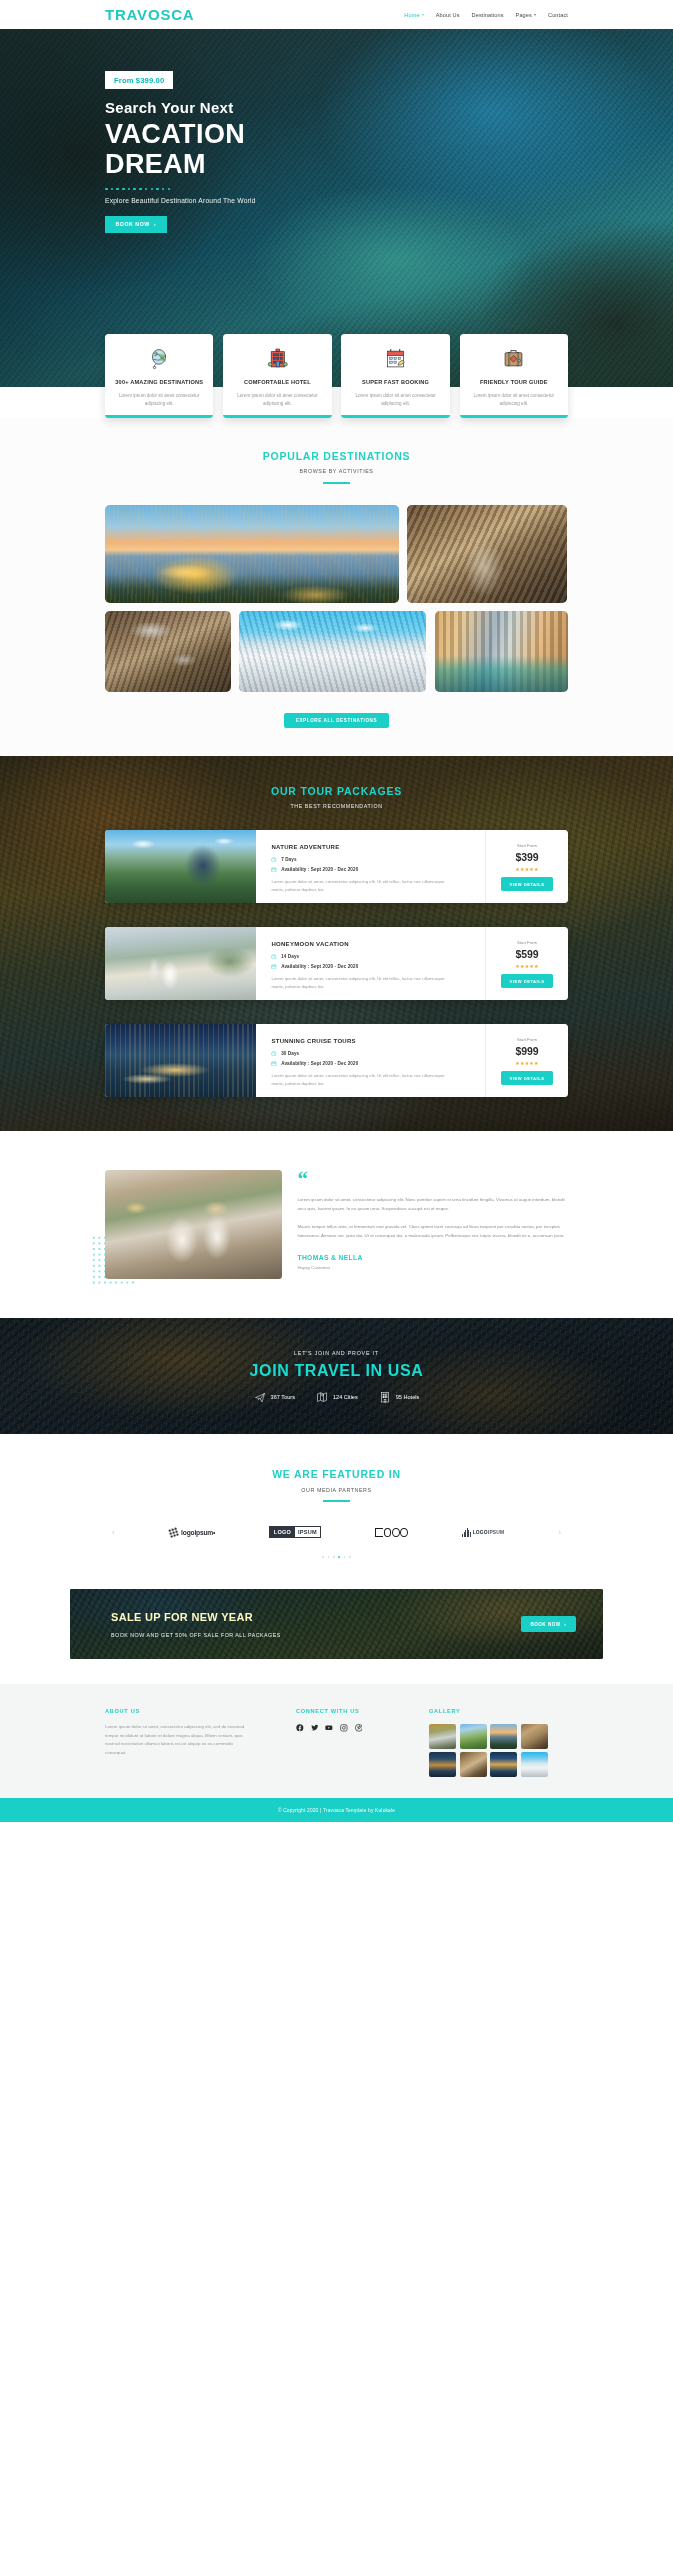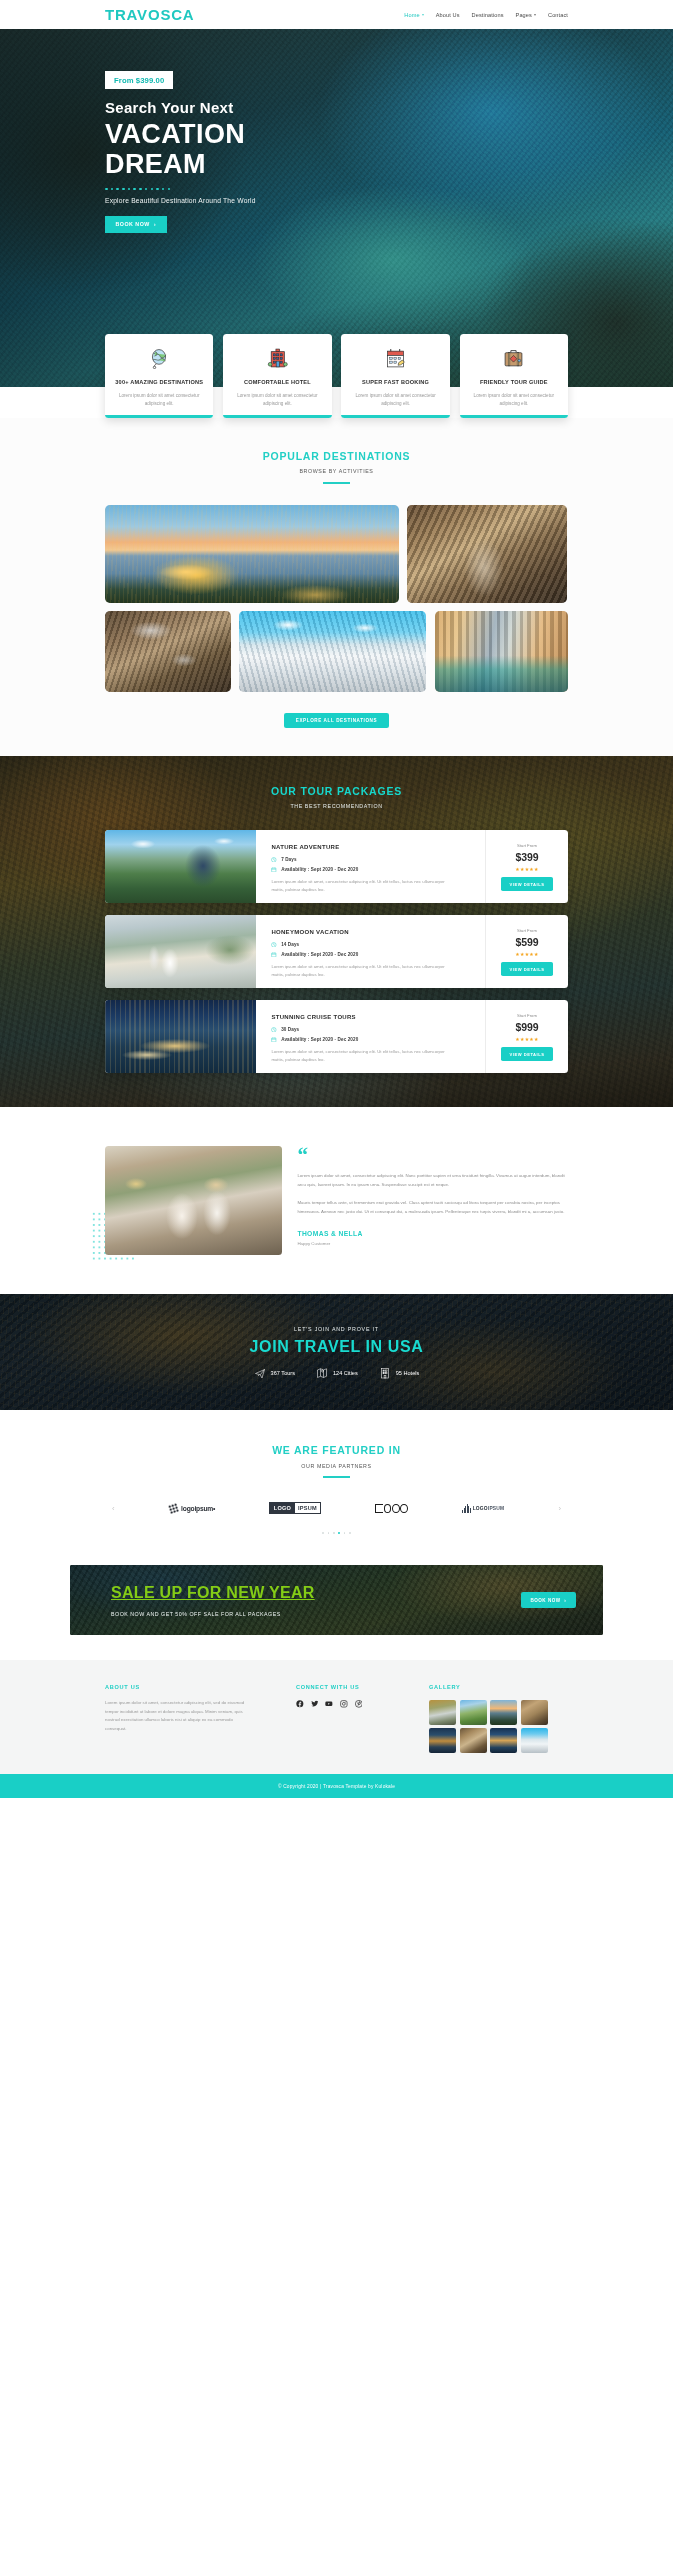--- a/index.html
+++ b/index.html
@@ -298,21 +298,21 @@
       repeating-linear-gradient(100deg, rgba(0,0,0,.26) 0 2.8px, rgba(255,255,255,.06) 2.8px 6.3px),
       repeating-linear-gradient(25deg, rgba(0,0,0,.18) 0 2.1px, rgba(255,255,255,.05) 2.1px 4.9px);
     opacity: .55;
     mix-blend-mode: overlay;
   }
   .packages-shade {
     position: absolute; inset: 0;
     background: rgba(20,26,22,.38);
   }
   .packages-inner { position: relative; z-index: 5; }
-  .pkg-list { margin-top: 21px; display: flex; flex-direction: column; gap: 12px; justify-content: center; }
+  .pkg-list { margin-top: 21px; display: flex; flex-direction: column; gap: 24px; justify-content: center; }
   .pkg-card {
     background: #ffffff;
     border-radius: 3.5px;
     display: flex;
     overflow: hidden;
     box-shadow: 0 2.8px 9.8px rgba(0,0,0,.18);
     height: 73px;
   }
   .pkg-img { width: 151px; flex-shrink: 0; position: relative; }
   .img-norway {
@@ -564,25 +564,24 @@
     opacity: .55;
   }
   .sale-shade { position: absolute; inset: 0; background: rgba(14,22,20,.35); }
   .sale-inner {
     position: relative; z-index: 5;
     display: flex; align-items: center; justify-content: space-between;
     width: 100%;
     padding: 0 27px 0 41px;
   }
   .sale-title {
-    font-size: 16px;
-    font-weight: bold;
-    color: #84cc16;
+    font-size: 11px;
+    font-weight: bold;
+    color: #fef9c3;
     letter-spacing: 0.3px;
-    text-decoration: underline;
   }
   .sale-sub {
     font-size: 5.3px;
     color: #eef4f3;
     letter-spacing: 0.5px;
     margin-top: 9px;
   }
   .btn-book-sale {
     display: inline-flex;
     align-items: center;

